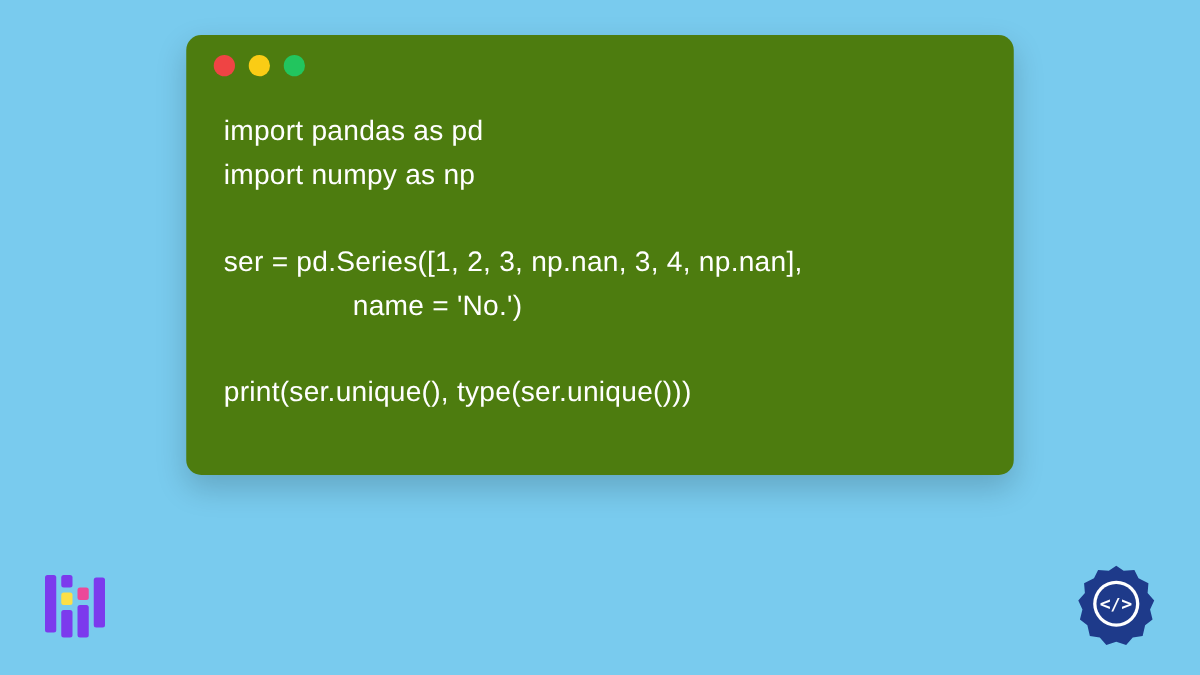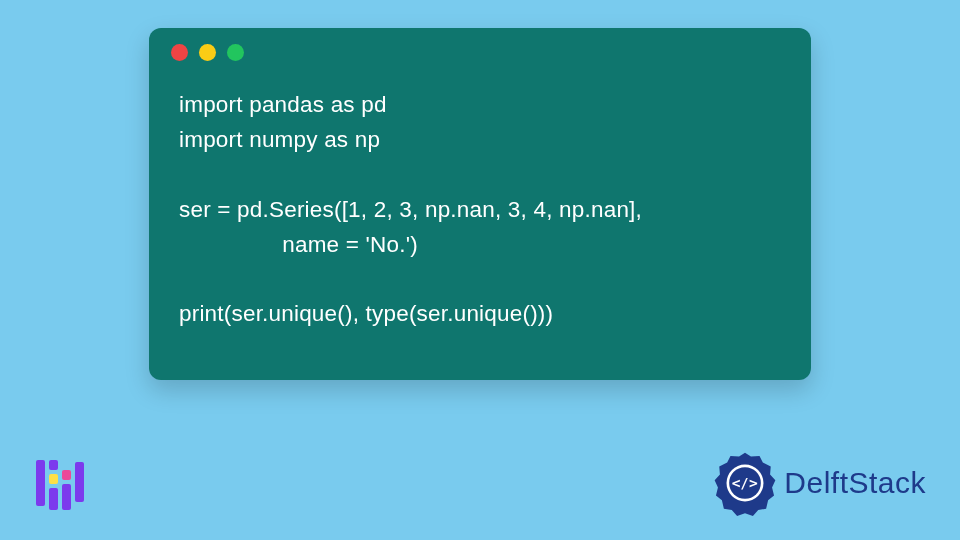--- a/index.html
+++ b/index.html
@@ -13,21 +13,21 @@
       background: #79cbee;
       position: relative;
       font-family: -apple-system, BlinkMacSystemFont, "Segoe UI", Helvetica, Arial, sans-serif;
     }
     .code-window {
       position: absolute;
       top: 28px;
       left: 149px;
       width: 662px;
       height: 352px;
-      background: #0f766e;
+      background: #4d7c0f;
       border-radius: 12px;
       box-shadow: 0 10px 25px rgba(0,0,0,0.18);
       overflow: hidden;
     }
     .titlebar {
       height: 48px;
       display: flex;
       align-items: center;
       padding-left: 22px;
       gap: 11px;
@@ -122,14 +122,13 @@
       <path d="M0,-46 L9,-40 L22,-41 L27,-31 L39,-25 L38,-13 L46,-4 L41,7 L44,19 L35,26 L32,39 L20,41 L12,50 L0,46 L-12,50 L-20,41 L-32,39 L-35,26 L-44,19 L-41,7 L-46,-4 L-38,-13 L-39,-25 L-27,-31 L-22,-41 L-9,-40 Z" fill="#1e3a8a"></path>
       <circle r="28" fill="#ffffff"></circle>
       <circle r="24" fill="#1e3a8a"></circle>
     </g>
     <g fill="#ffffff" font-family="monospace" font-weight="700">
       <text x="30" y="57" font-size="22">&lt;</text>
       <text x="43" y="58" font-size="20">/</text>
       <text x="56" y="57" font-size="22">&gt;</text>
     </g>
   </svg>
-  <span class="brand-text">DelftStack</span>
 </div>
 
 </body></html>

